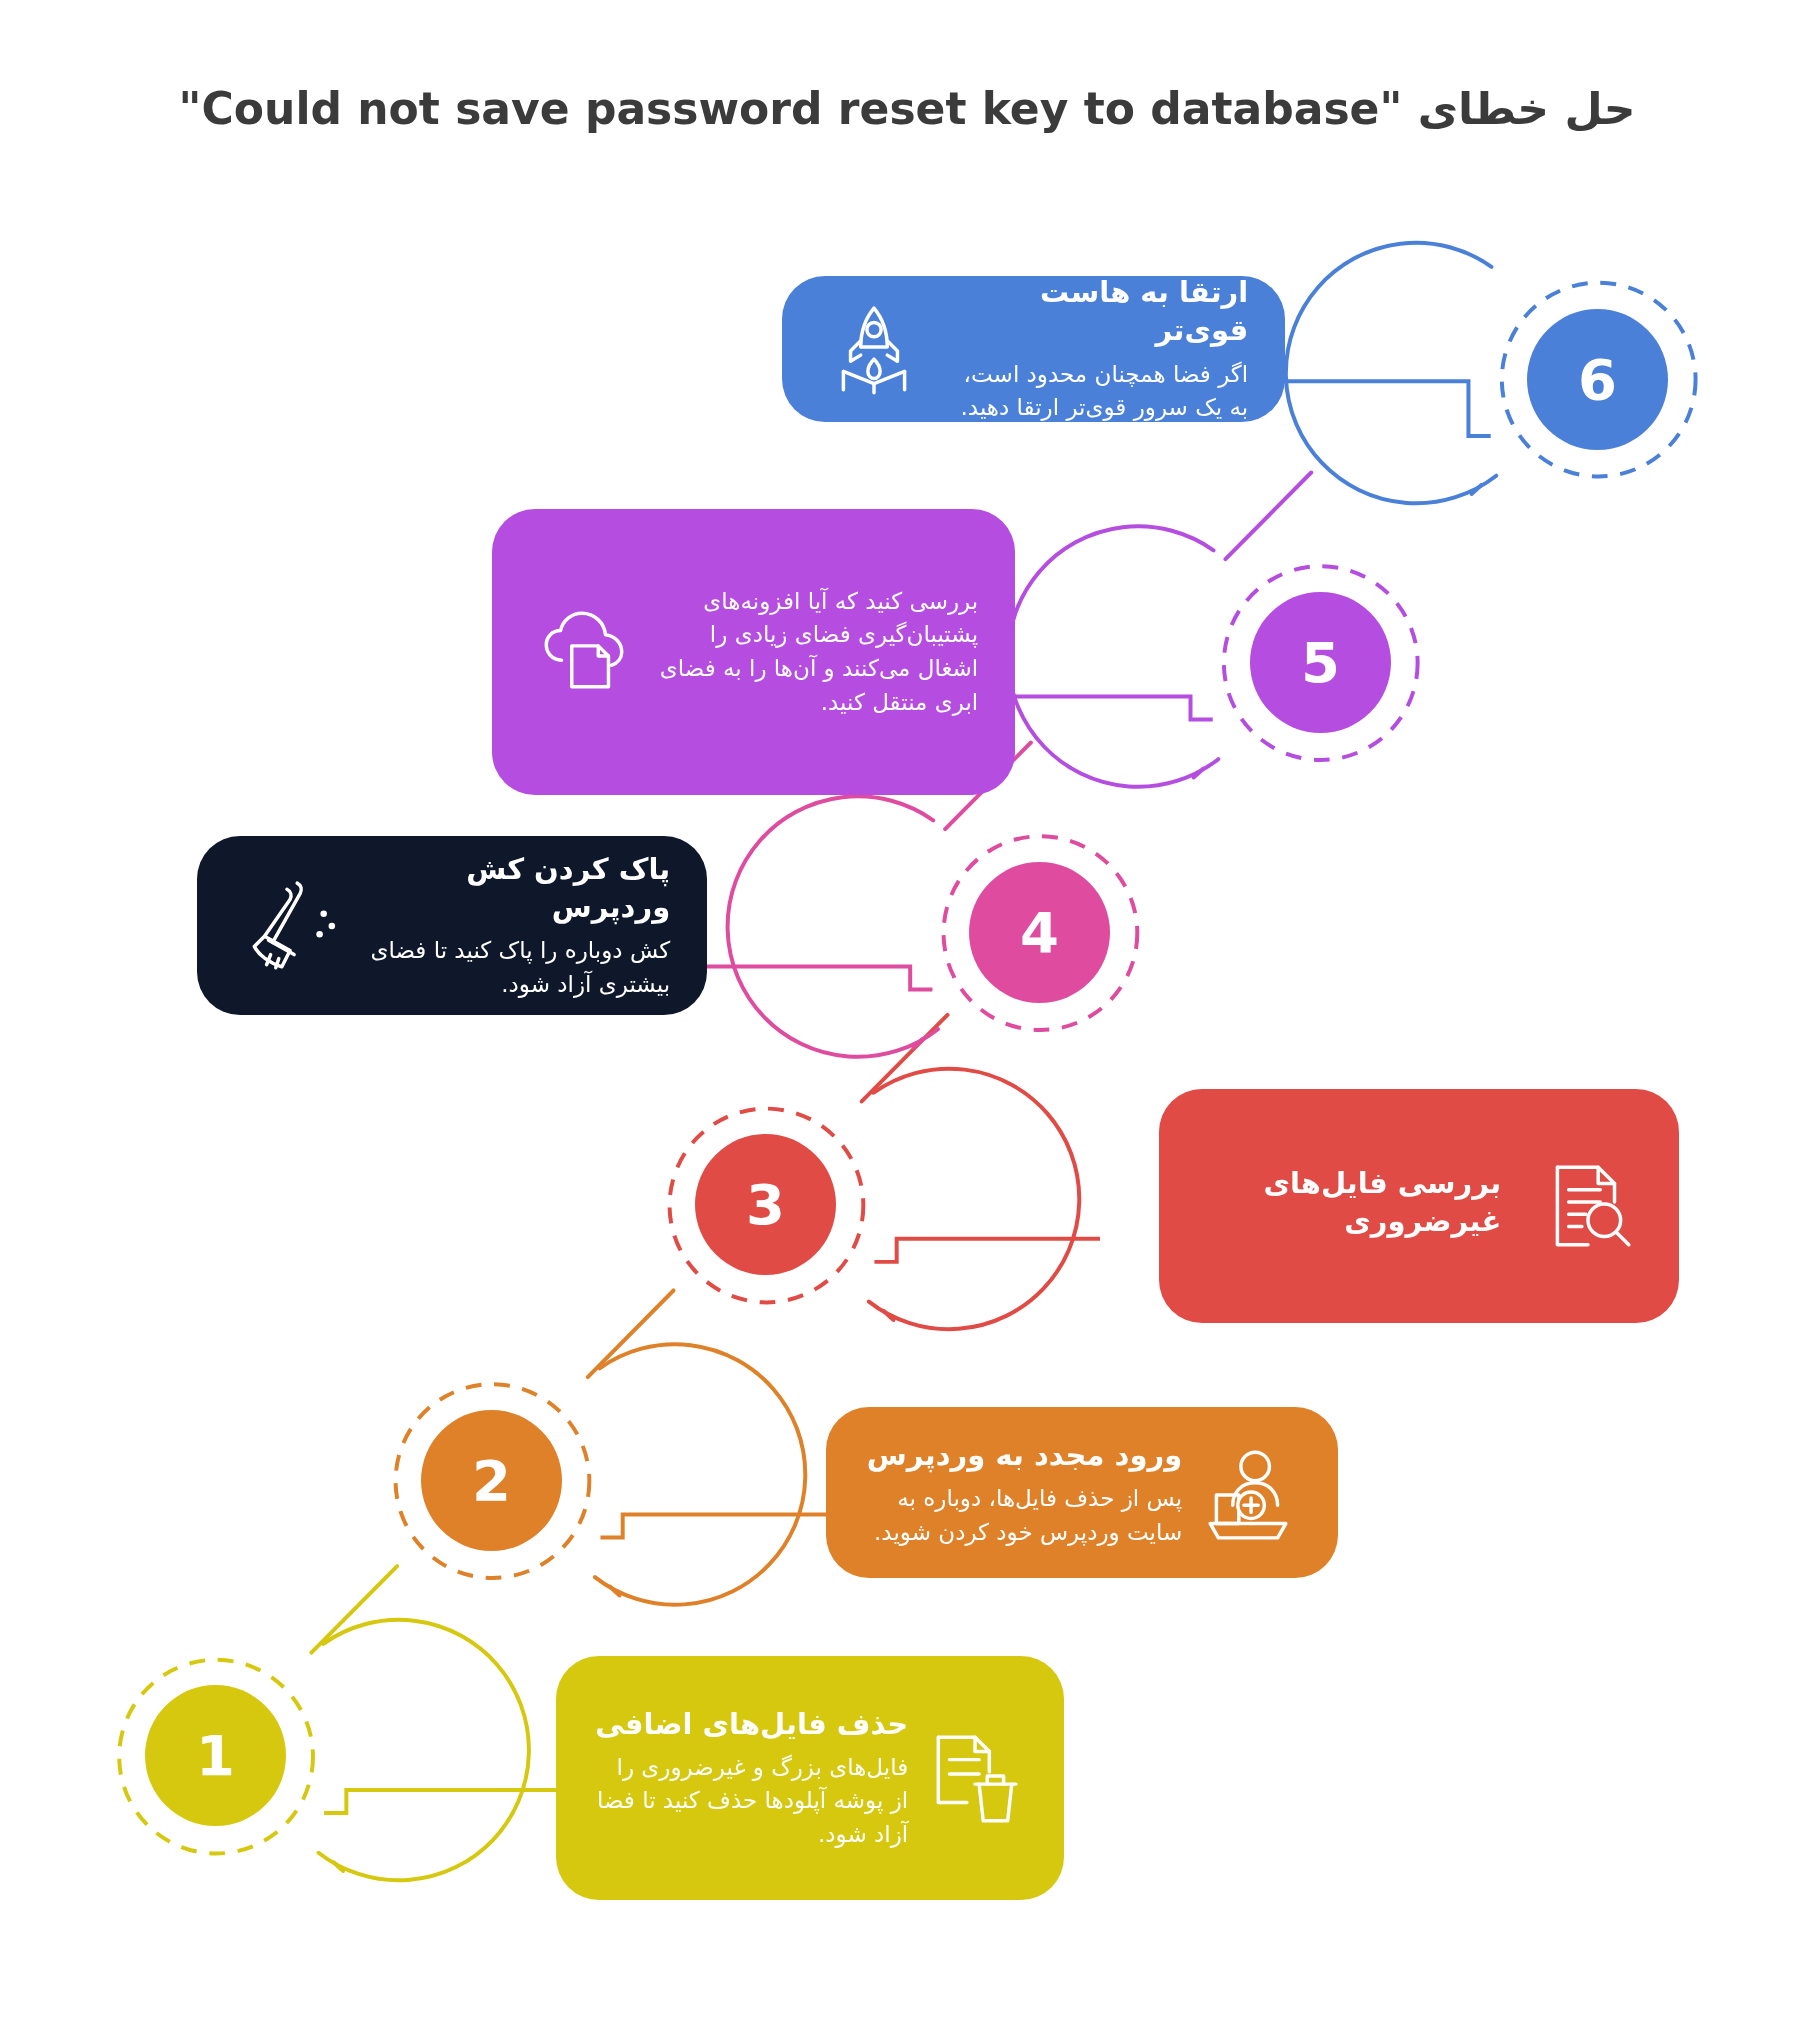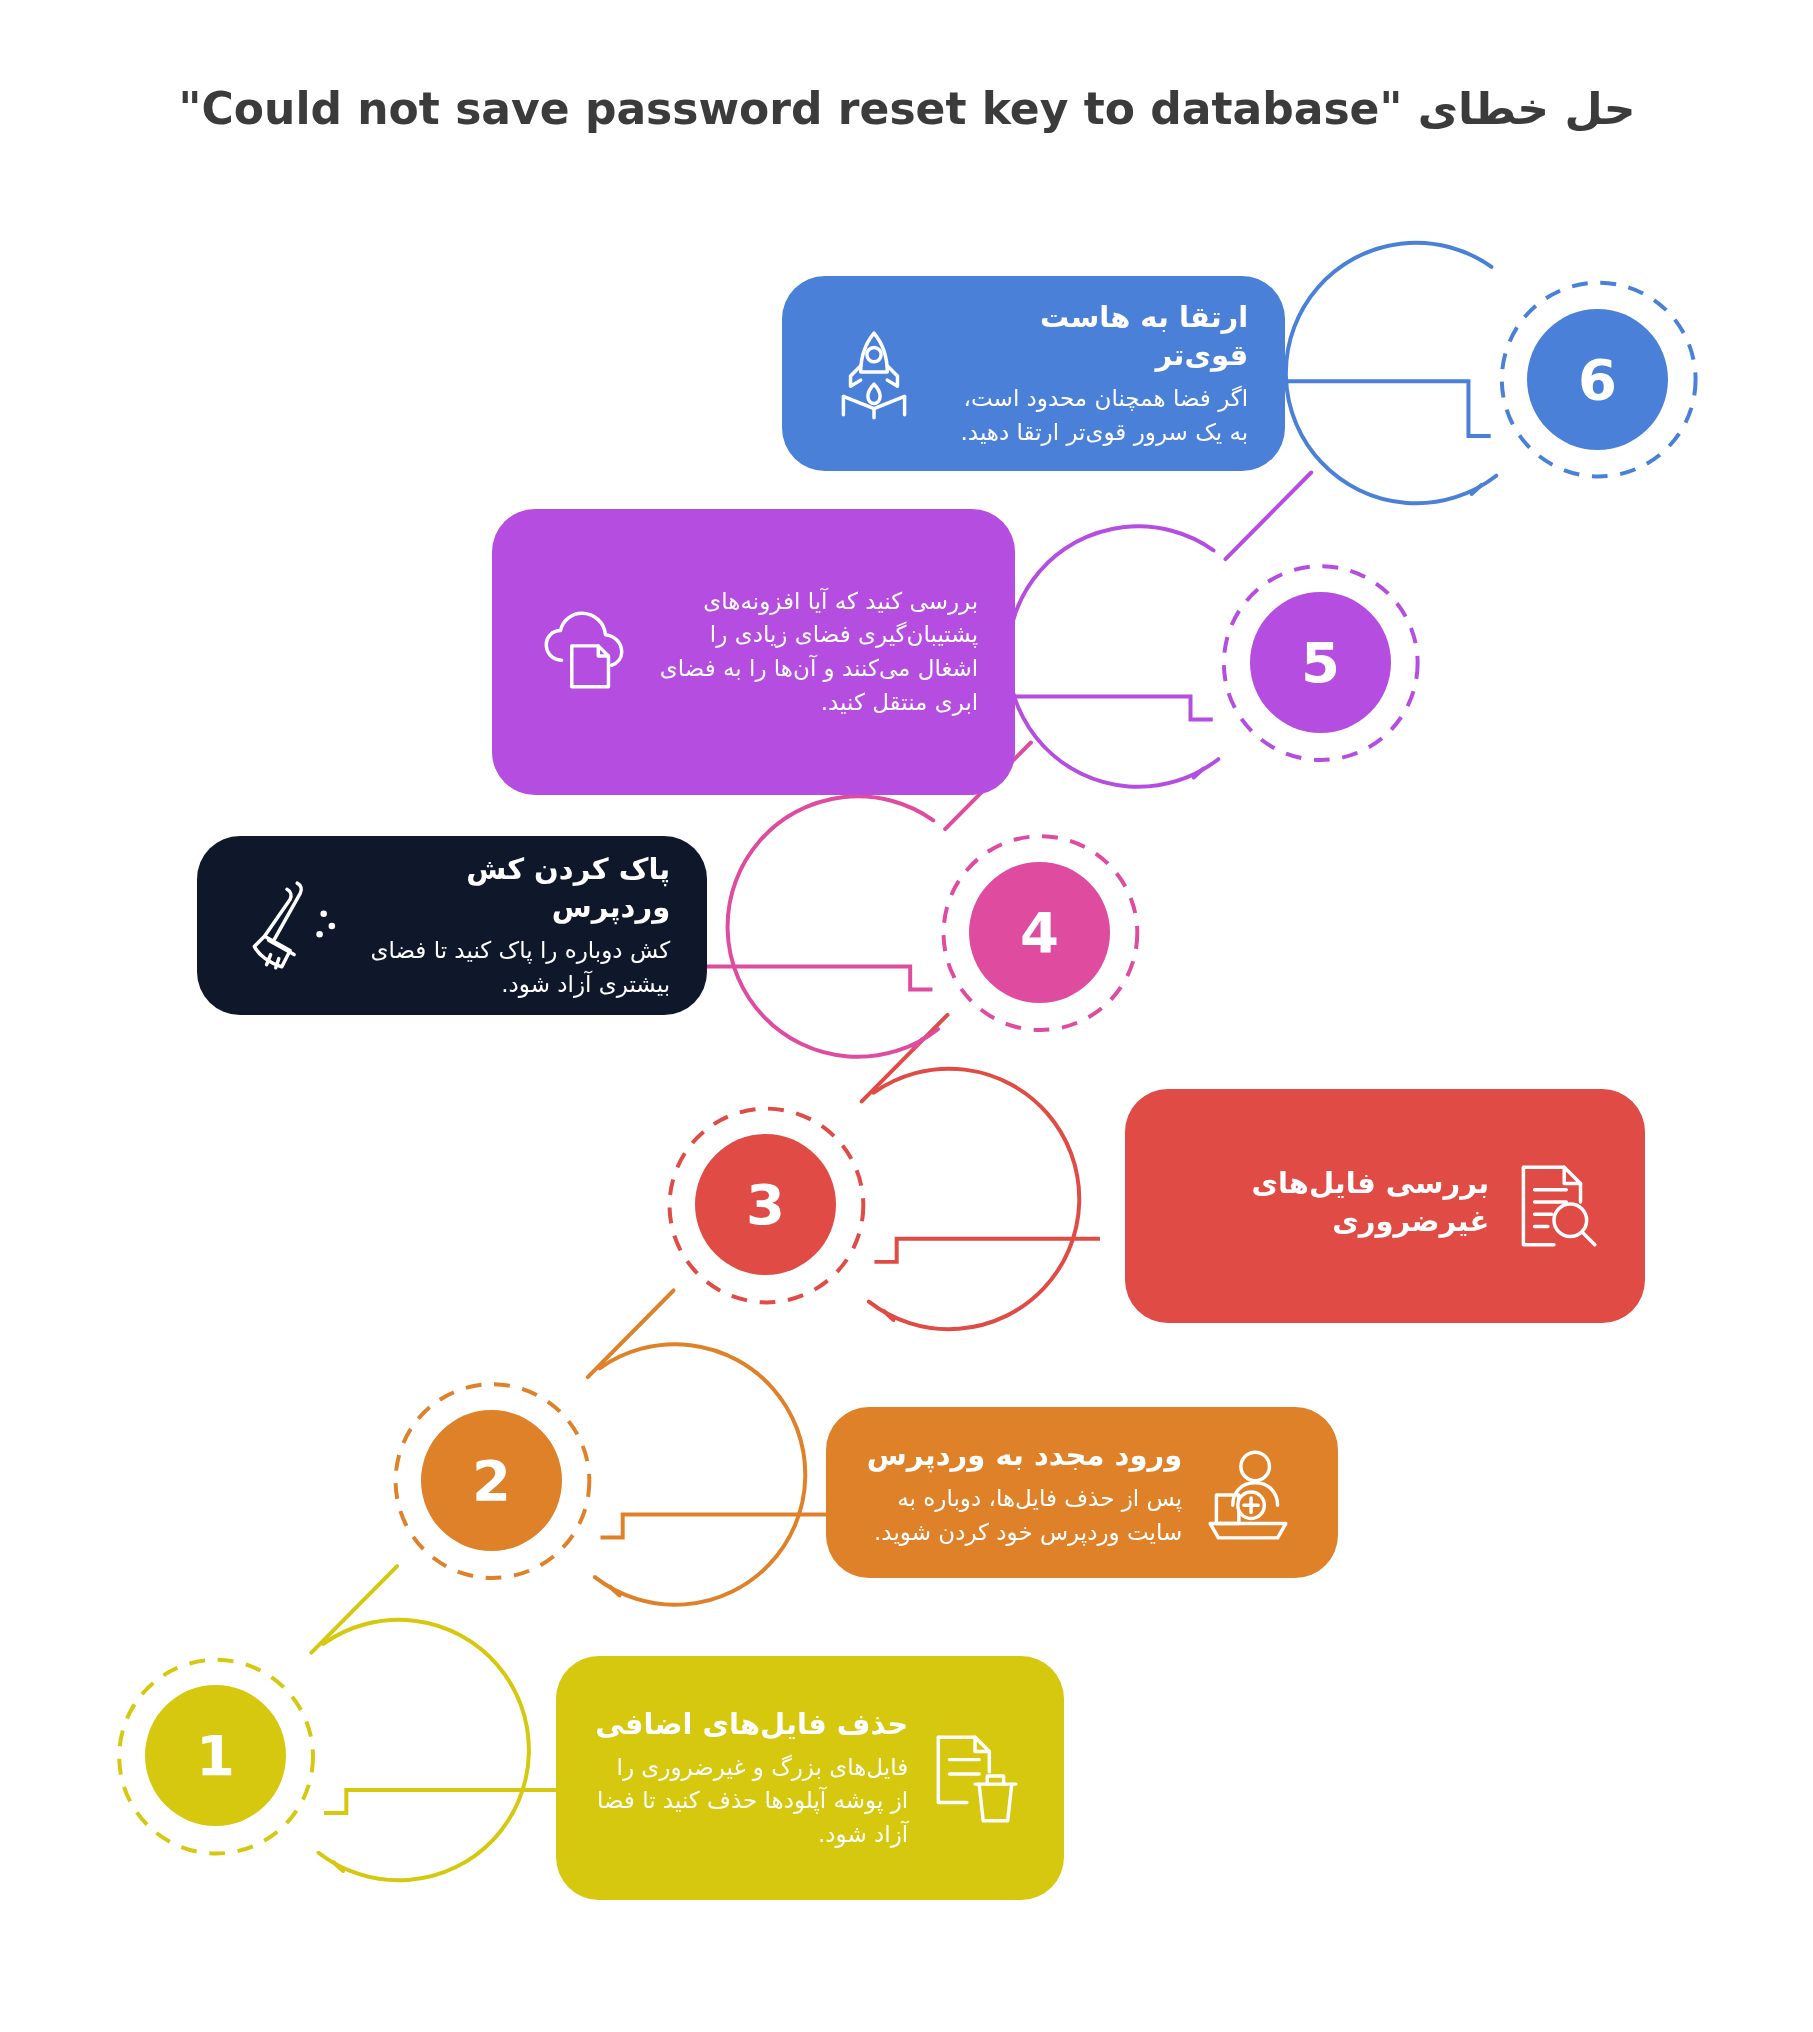--- a/index.html
+++ b/index.html
@@ -139,21 +139,21 @@
   <div class="node" style="left:909px;top:802px;">
     <div class="inner" style="background:#de4b9f;">4</div>
   </div>
   <div class="node" style="left:1190px;top:532px;">
     <div class="inner" style="background:#b44de0;">5</div>
   </div>
   <div class="node" style="left:1467px;top:249px;">
     <div class="inner" style="background:#4a80d8;">6</div>
   </div>
 
-  <div class="card" style="left:782px;top:276px;width:503px;height:195px;background:#4a80d8;padding:17.5px 32px;">
+  <div class="card" style="left:782px;top:276px;width:503px;height:146px;background:#4a80d8;padding:17.5px 32px;">
     <div class="txt">
       <div class="ctitle">ارتقا به هاست قوی‌تر</div>
       <div class="cdesc">اگر فضا همچنان محدود است، به یک سرور قوی‌تر ارتقا دهید.</div>
     </div>
     <div class="ico">
       <svg viewBox="0 0 100 100" fill="none" stroke="#ffffff" stroke-width="3.4" stroke-linecap="round" stroke-linejoin="round">
         <path d="M50 10 C60 22 63 36 63 48 L37 48 C37 36 40 22 50 10 Z"></path>
         <circle cx="50" cy="31" r="7"></circle>
         <path d="M37 42 L27 52 L27 62 L37 56"></path>
         <path d="M63 42 L73 52 L73 62 L63 56"></path>
@@ -189,21 +189,21 @@
         <path d="M26 60 L51 74 L43 90 C30 86 20 78 16 70 Z"></path>
         <path d="M30 64 L55 78"></path>
         <path d="M32 78 L28 88 M40 82 L37 91"></path>
         <circle cx="84" cy="38" r="3.2" fill="#ffffff" stroke="none"></circle>
         <circle cx="92" cy="50" r="3.2" fill="#ffffff" stroke="none"></circle>
         <circle cx="80" cy="58" r="3.2" fill="#ffffff" stroke="none"></circle>
       </svg>
     </div>
   </div>
 
-  <div class="card icon-left" style="left:1125px;top:1089px;width:520px;height:234px;background:#e04b45;padding:0 32px;">
+  <div class="card icon-left" style="left:1159px;top:1089px;width:520px;height:234px;background:#e04b45;padding:0 32px;gap:22px;">
     <div class="txt">
       <div class="ctitle">بررسی فایل‌های غیرضروری</div>
     </div>
     <div class="ico">
       <svg viewBox="0 0 100 100" fill="none" stroke="#ffffff" stroke-width="3.4" stroke-linecap="round" stroke-linejoin="round">
         <path d="M20 12 L60 12 L76 28 L76 46"></path>
         <path d="M20 12 L20 88 L50 88"></path>
         <path d="M60 12 L60 28 L76 28"></path>
         <path d="M31 34 L62 34 M31 46 L62 46 M31 58 L48 58 M31 70 L44 70"></path>
         <circle cx="66" cy="64" r="16"></circle>

